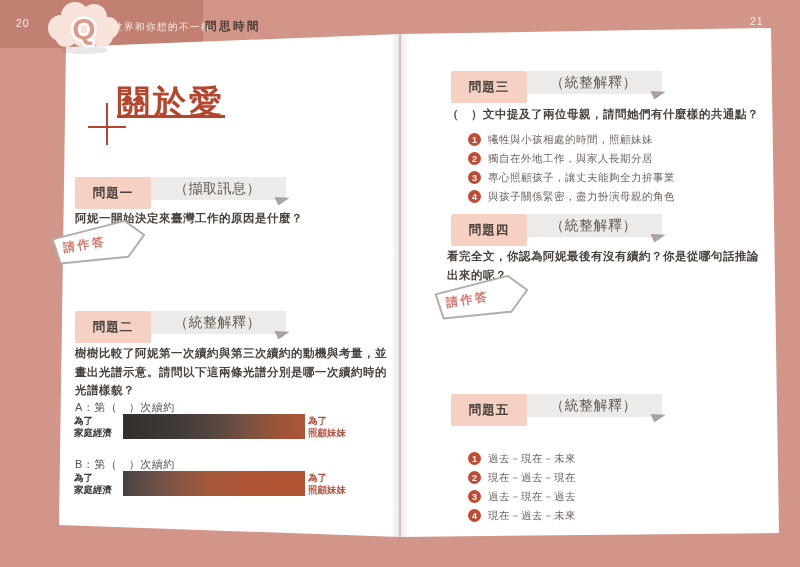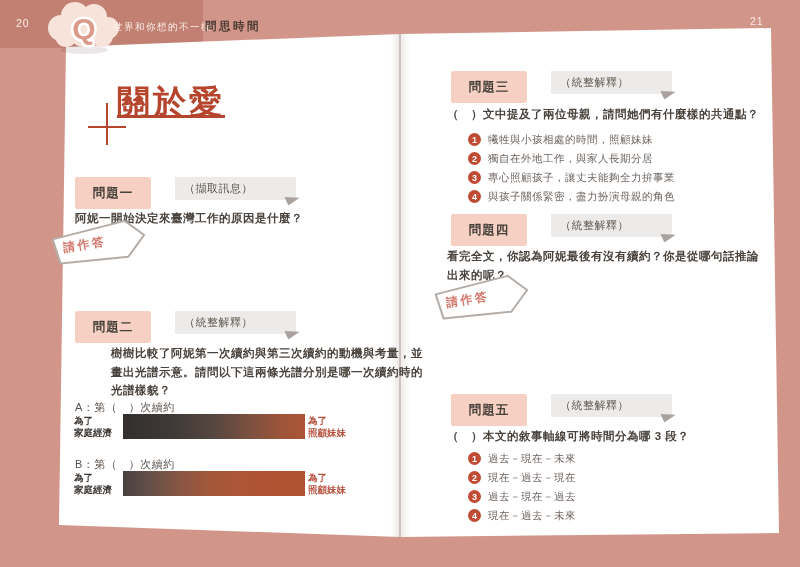--- a/index.html
+++ b/index.html
@@ -17,21 +17,21 @@
   .pagenum{color:#f8ece7;font-size:10.5px;letter-spacing:1px;}
   .series{color:#fbeee8;font-size:9.5px;letter-spacing:1.5px;}
   .section{color:#4d3c35;font-size:11.5px;font-weight:bold;letter-spacing:2.5px;}
   .book-title{font-family:"DejaVu Serif","Liberation Serif",serif;font-size:33px;
     color:var(--accent-red);letter-spacing:3px;font-weight:600;}
   .cross{background:var(--accent-red);}
   .qrow{display:flex;align-items:stretch;height:23px;}
   .qpill{min-width:64px;padding:16px 6px;background:var(--label-pink);display:flex;align-items:center;
     justify-content:center;font-weight:bold;font-size:12.5px;color:#46403a;letter-spacing:1px;border-radius:2px;}
   .qcat{width:112px;background:var(--category-gray);display:flex;align-items:center;
-    padding-left:9px;font-size:11px;color:var(--cat-text);letter-spacing:0.5px;position:relative;margin-left:24px;}
+    padding-left:23px;font-size:14px;color:var(--cat-text);letter-spacing:0.5px;position:relative;}
   .strip-tail{position:absolute;right:-4px;bottom:-5px;width:15px;height:9px;background:#a9a29e;
     clip-path:polygon(0 0,100% 30%,18% 100%);transform:rotate(-8deg);}
   .qtext{font-size:11.5px;font-weight:600;color:var(--body-text);letter-spacing:0.5px;line-height:18.5px;}
   .opts{display:flex;flex-direction:column;}
   .opt{display:flex;align-items:center;gap:7px;height:19px;}
   .opt-num{width:13px;height:13px;border-radius:50%;background:var(--option-circle-red);color:#fff;
     font-size:9px;font-weight:bold;display:flex;align-items:center;justify-content:center;flex:0 0 13px;}
   .opt-text{font-size:10.5px;color:var(--option-text);letter-spacing:0.5px;}
   .spec-label{font-size:11px;color:#59514b;letter-spacing:0.5px;}
   .spec-row{display:flex;align-items:center;}
@@ -111,21 +111,21 @@
     <span>請作答</span>
   </div>
 
   <div class="abs qrow" style="left:75px;top:311px;">
     <div class="qpill">問題二</div>
     <div class="qcat">
       <span>（統整解釋）</span>
       <i class="strip-tail"></i>
     </div>
   </div>
-  <div class="abs qtext" style="left:75px;top:344px;width:322px;margin-left:36px;">樹樹比較了阿妮第一次續約與第三次續約的動機與考量，並畫出光譜示意。請問以下這兩條光譜分別是哪一次續約時的光譜樣貌？</div>
+  <div class="abs qtext" style="left:75px;top:344px;width:322px;">樹樹比較了阿妮第一次續約與第三次續約的動機與考量，並畫出光譜示意。請問以下這兩條光譜分別是哪一次續約時的光譜樣貌？</div>
 
   <div class="abs spec-label" style="left:75px;top:400px;">A：第（　）次續約</div>
   <div class="abs spec-row" style="left:74px;top:414px;">
     <div class="spec-side dark">
       <span style="display:block">為了</span>
       <span style="display:block">家庭經濟</span>
     </div>
     <div class="spec-bar bar-a"></div>
     <div class="spec-side red">
       <span style="display:block">為了</span>
@@ -189,21 +189,20 @@
     <span>請作答</span>
   </div>
 
   <div class="abs qrow" style="left:451px;top:394px;">
     <div class="qpill">問題五</div>
     <div class="qcat">
       <span>（統整解釋）</span>
       <i class="strip-tail"></i>
     </div>
   </div>
-  <div class="abs qtext" style="left:447px;top:427px;width:330px;">（　）本文的敘事軸線可將時間分為哪 3 段？</div>
   <div class="abs opts" style="left:468px;top:449px;">
     <div class="opt">
       <span class="opt-num">1</span>
       <span class="opt-text">過去－現在－未來</span>
     </div>
     <div class="opt">
       <span class="opt-num">2</span>
       <span class="opt-text">現在－過去－現在</span>
     </div>
     <div class="opt">

